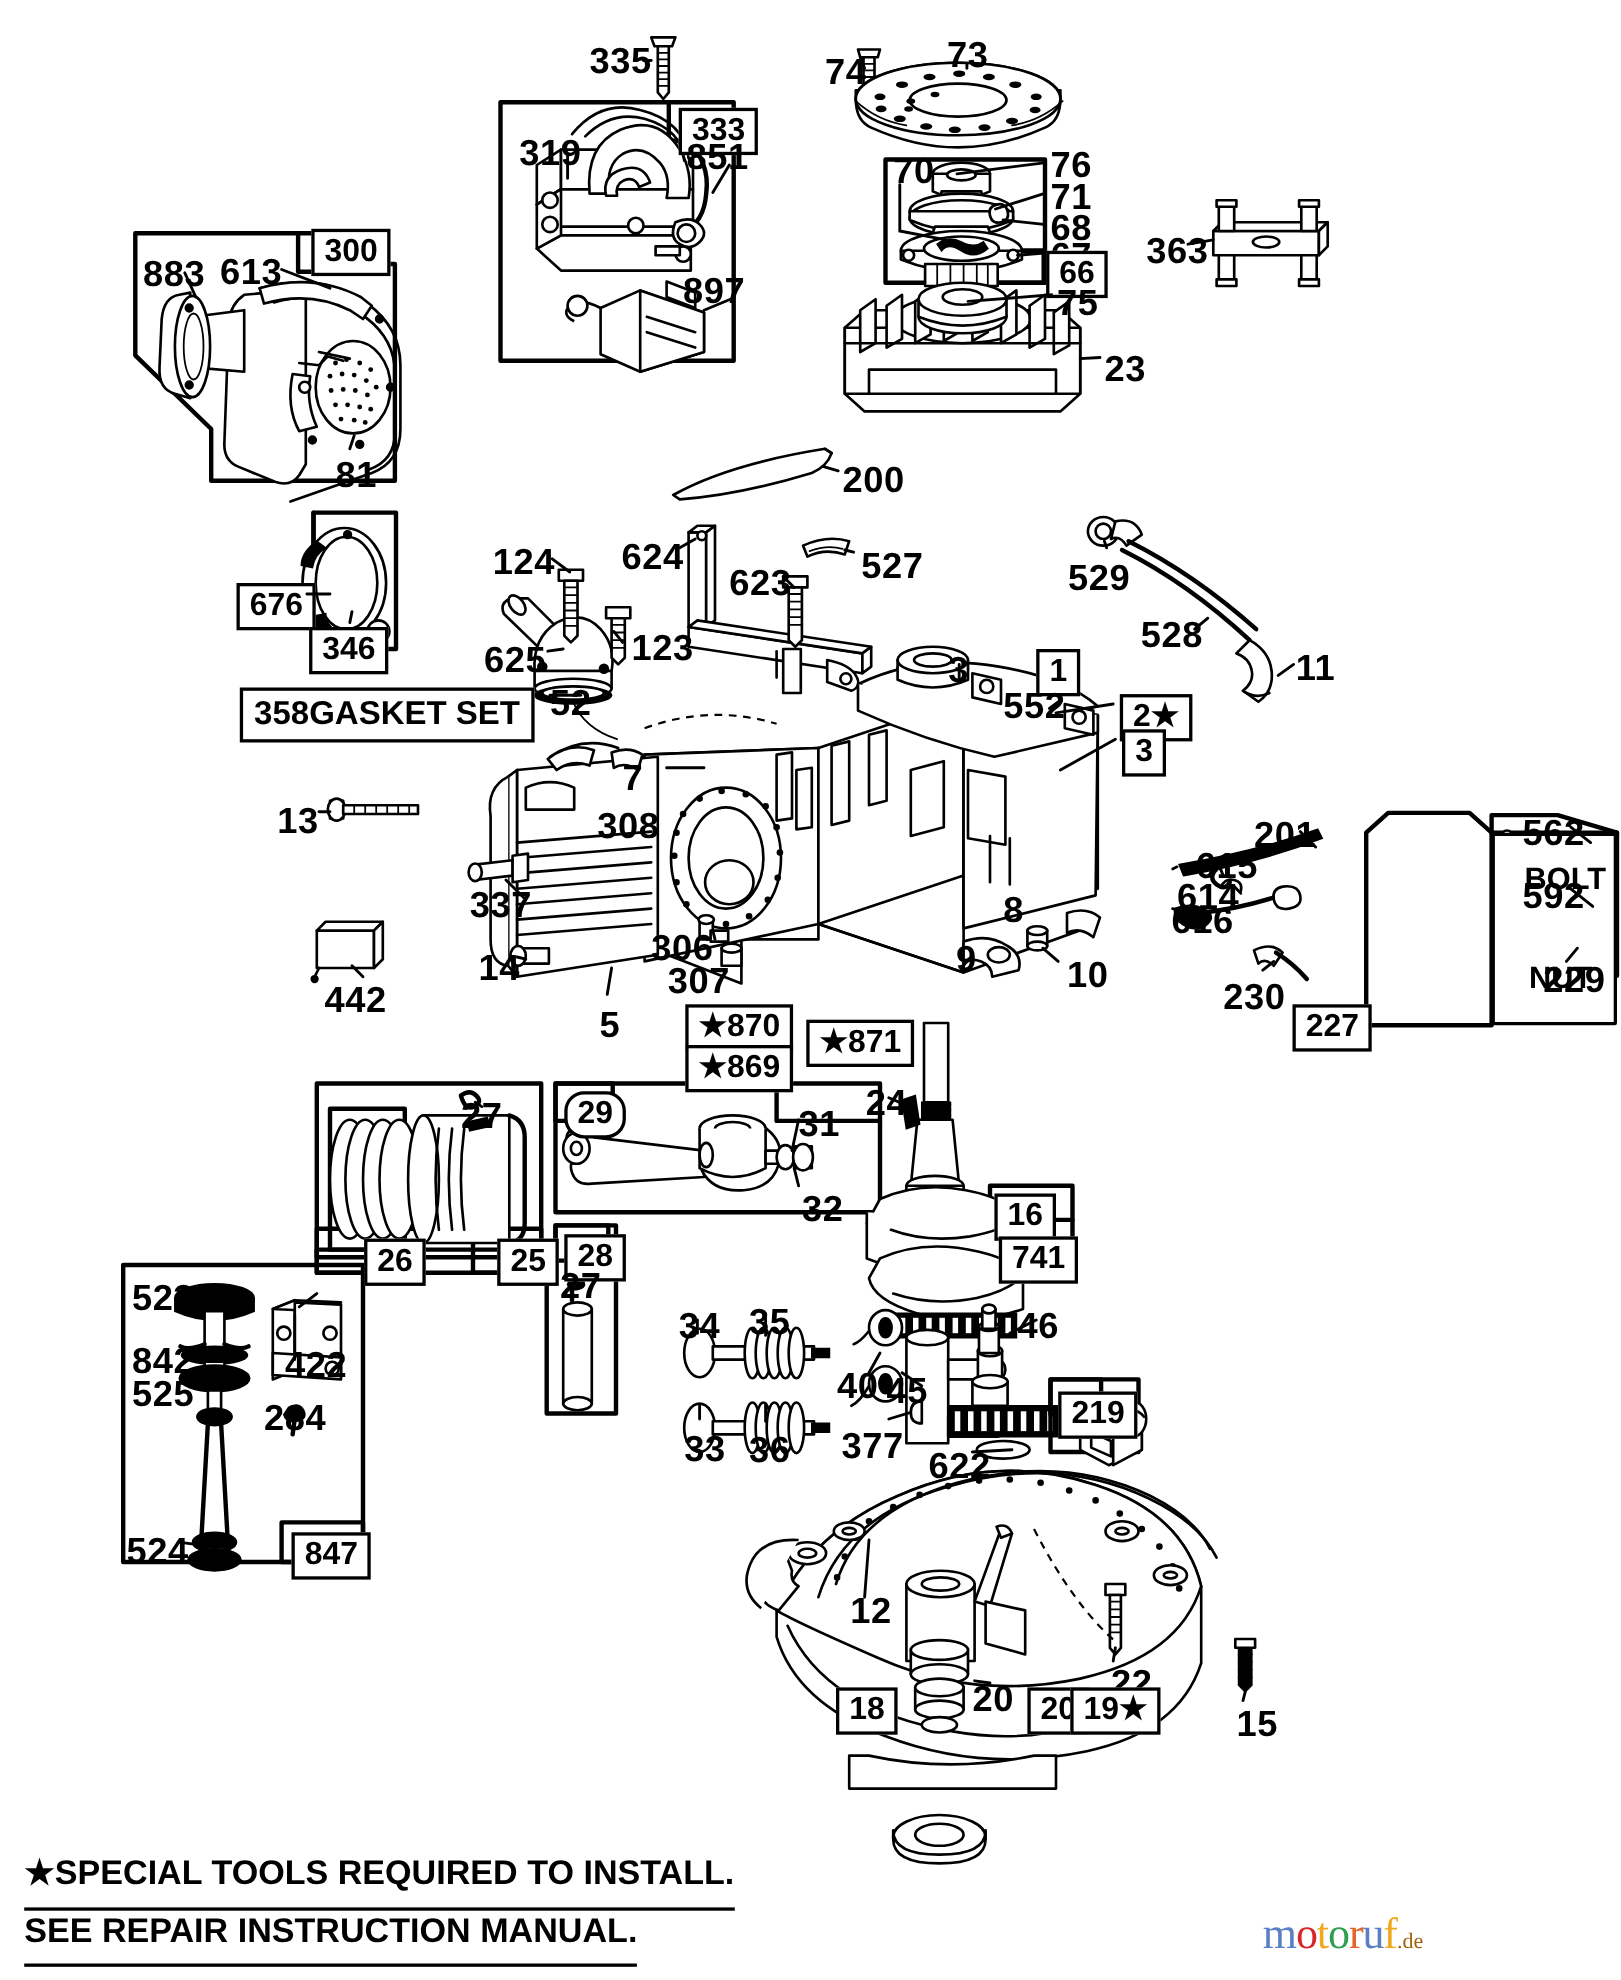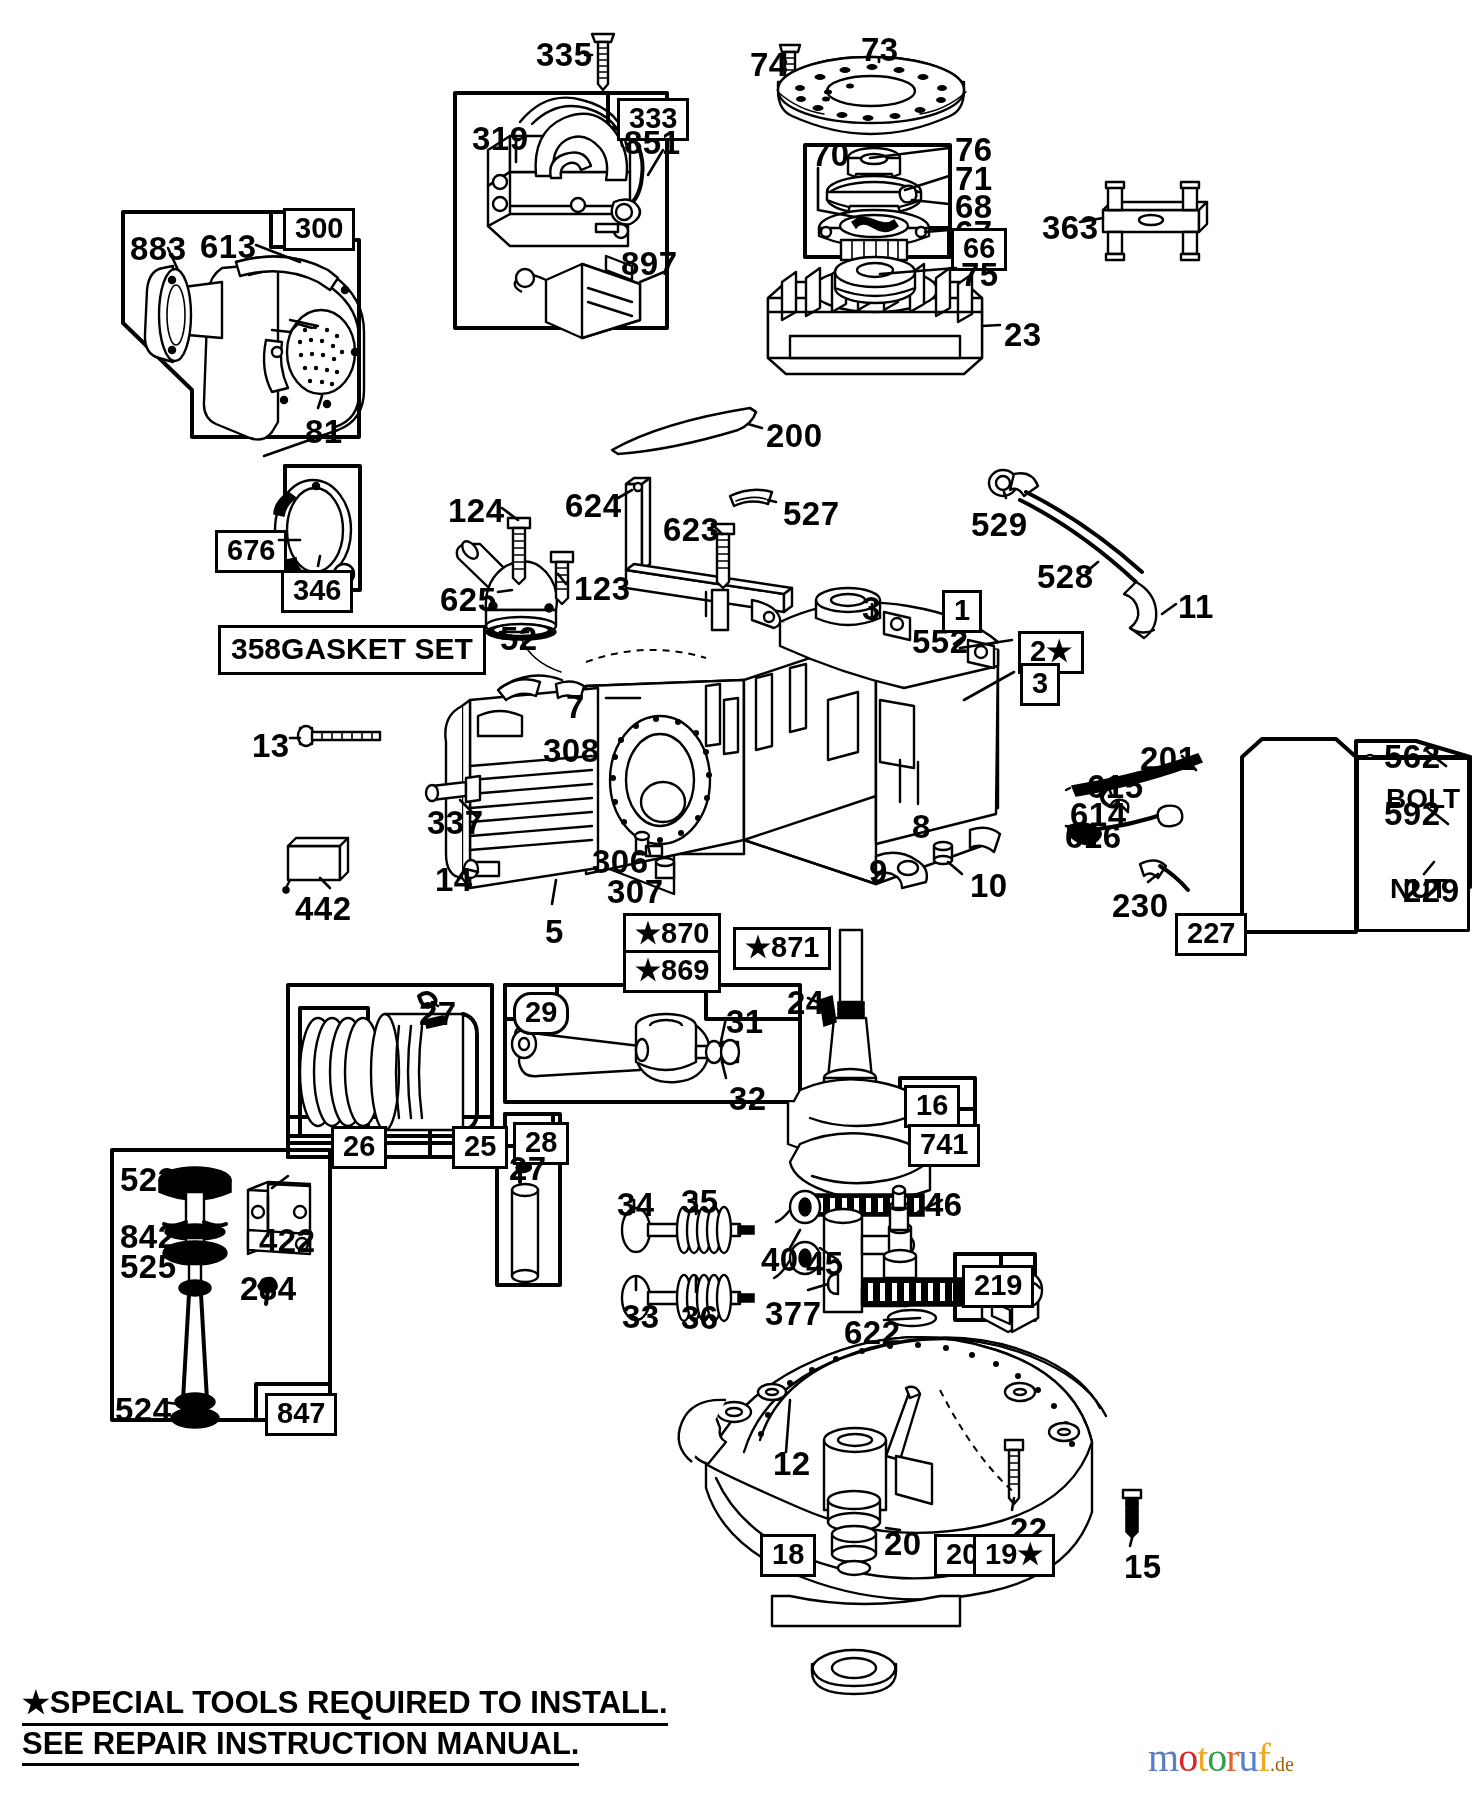--- a/index.html
+++ b/index.html
@@ -55,21 +55,21 @@
     font-family:"Liberation Sans", sans-serif;
     font-weight:700;
     font-size:31px;
     line-height:1.18;
     color:#000;
     letter-spacing:0px;
   }
   #footnote .ln{
     display:block;
     border-bottom:3px solid #000;
-    padding-bottom:1px;
+    padding-bottom:12px;
     width:max-content;
   }
 
   
   #gasketset{
     position:absolute;
     left:218px;
     top:625px;
     border:3px solid #000;
     background:#fff;

